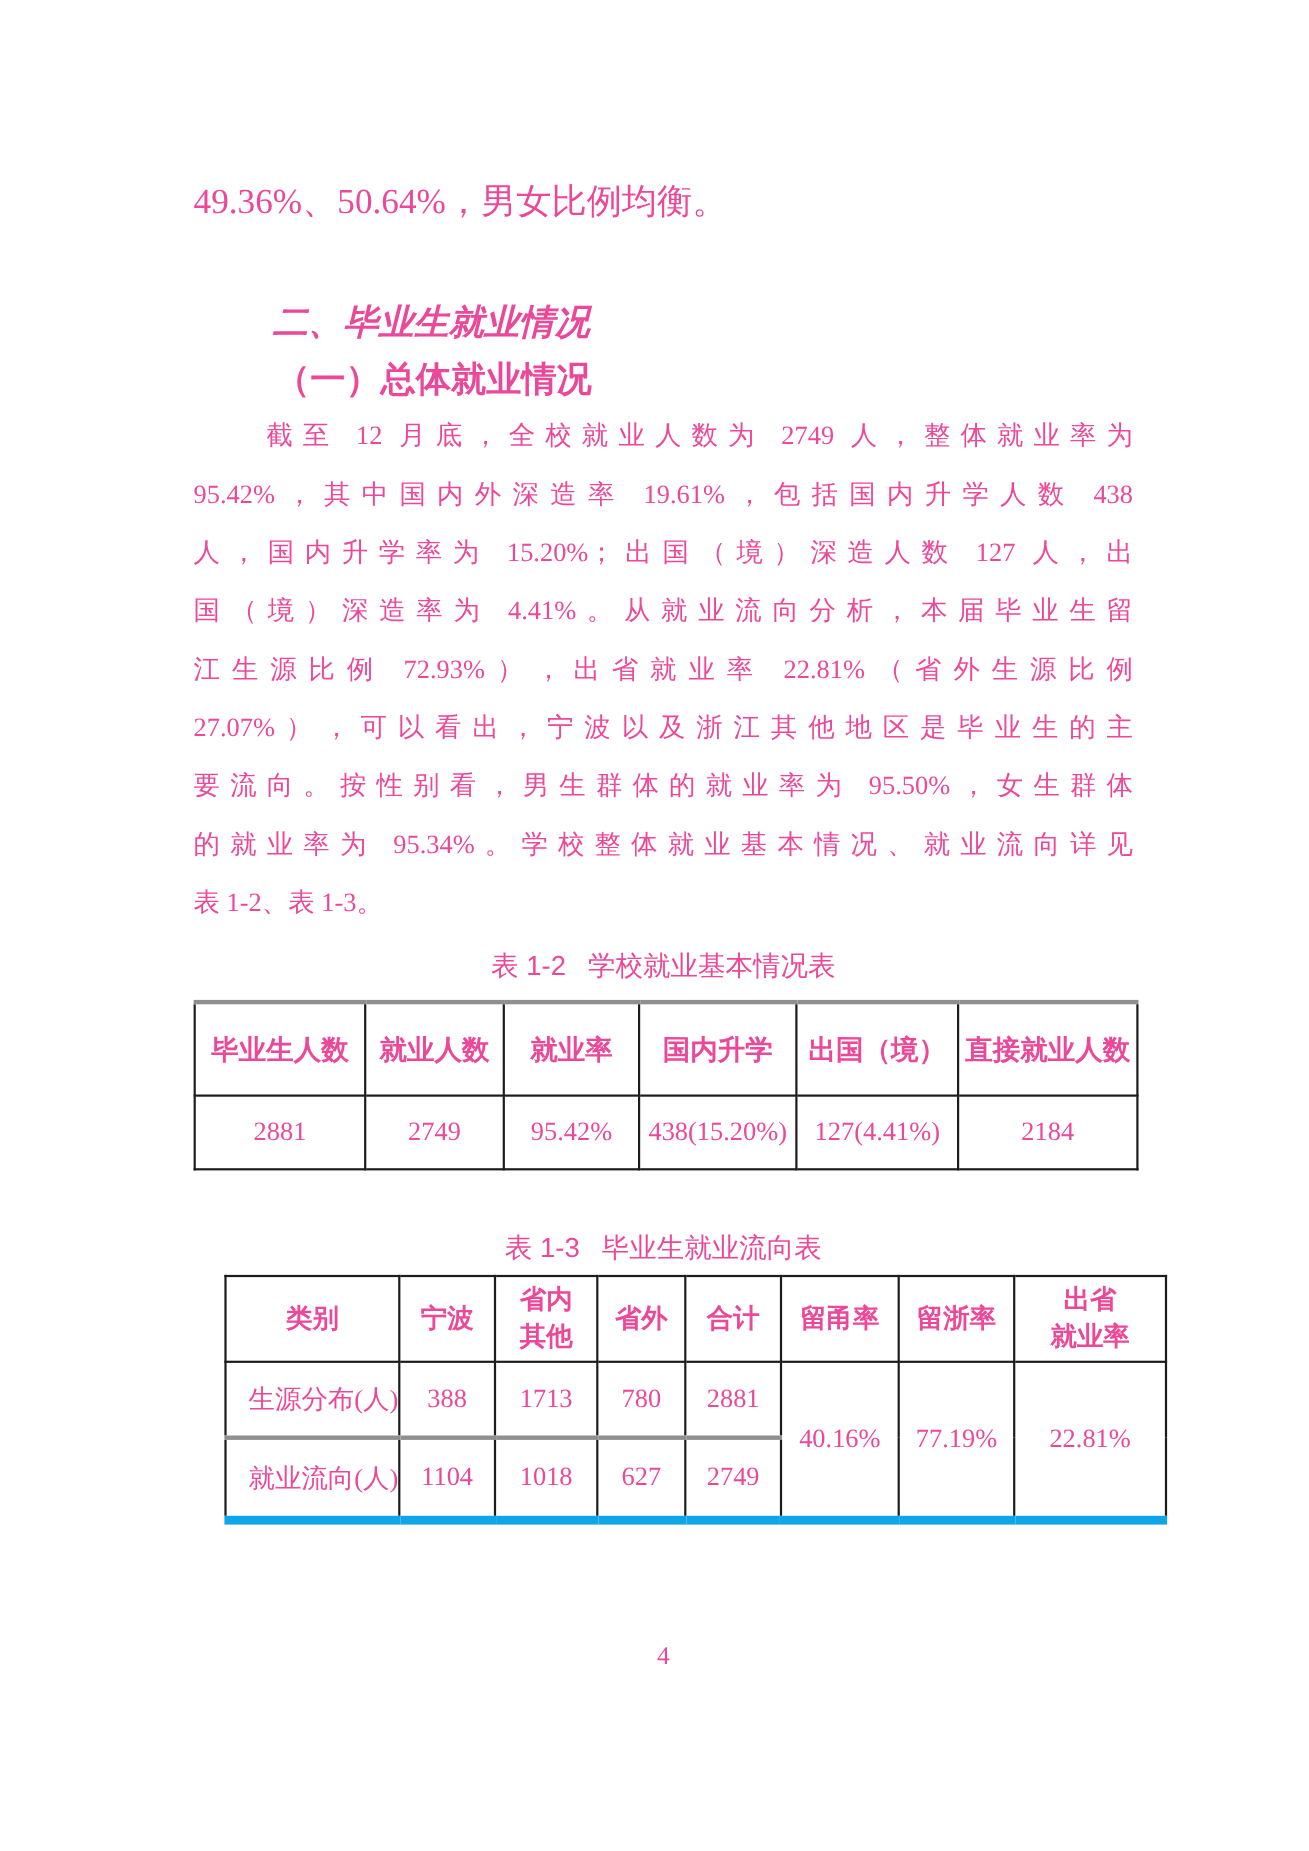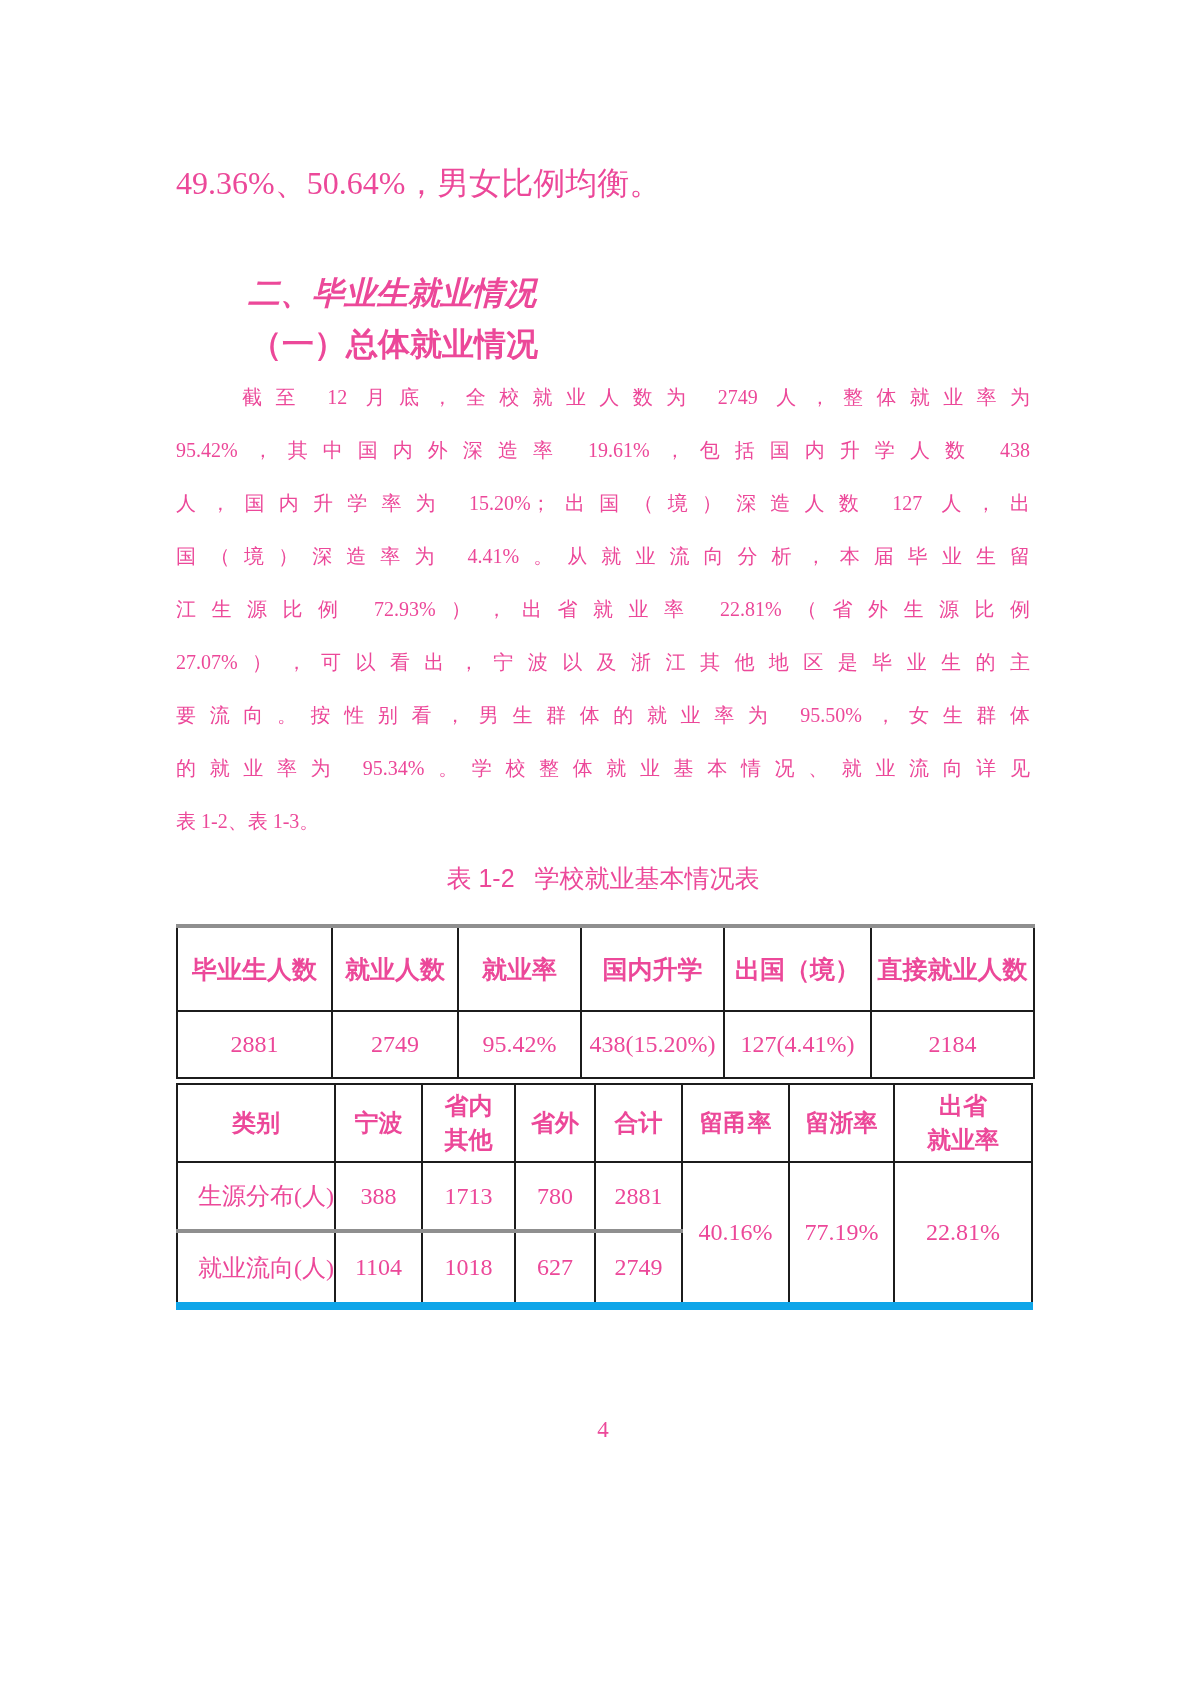--- a/index.html
+++ b/index.html
@@ -14,38 +14,38 @@
     overflow:hidden;
   }
   .intro-line{font-size:32px;line-height:50px;}
   .heading{
     margin-top:60px;font-size:32px;font-weight:bold;line-height:50px;
     text-indent:72px;
     font-family:"Liberation Sans","DejaVu Sans",sans-serif;
     font-style:italic;
   }
   .subheading{font-size:32px;line-height:53px;text-indent:74px;font-weight:bold;}
-  .para p{margin:0;font-size:20px;line-height:53px;text-align:justify;text-align-last:justify;}
+  .para p{margin:0;font-size:24px;line-height:53px;text-align:justify;text-align-last:justify;}
   .para p.first{text-indent:66px;}
   .para p.last{text-align-last:left;}
   .caption{
     margin-top:10px;line-height:40px;font-size:25px;font-weight:normal;text-align:center;
     font-family:"Liberation Sans","DejaVu Sans",sans-serif;
   }
   .caption .caption-title{margin-left:20px;}
   .caption.caption2{margin-top:51px;}
   table{border-collapse:collapse;table-layout:fixed;}
-  .t1{margin-top:26px;width:857px;}
+  .t1{margin-top:11px;width:857px;}
   .t1 th,.t1 td{border:2px solid #1c1c1c;text-align:center;vertical-align:middle;padding:0;}
   .t1 th{
     height:82px;font-size:25px;font-weight:bold;border-top:4px solid #8f8f8f;
     font-family:"Liberation Sans","DejaVu Sans",sans-serif;
   }
   .t1 td{height:65px;font-size:24px;}
-  .t2{margin-top:4px;width:855px;}
+  .t2{margin-top:4px;width:855px;margin-left:28px;}
   .t2 th,.t2 td{border:2px solid #1c1c1c;text-align:center;vertical-align:middle;padding:0;}
   .t2 th{
     height:76px;font-size:24px;line-height:34px;font-weight:bold;
     font-family:"Liberation Sans","DejaVu Sans",sans-serif;
   }
   .t2 td{font-size:24px;}
   .t2 tr.r1 td{height:66px;}
   .t2 tr.r2 td{height:69px;}
   .t2 td.label{text-align:right;padding-left:12px;}
   .t2 tr.r2 td.sep{border-top:4px solid #8f8f8f;}
@@ -101,20 +101,23 @@
       <td>2881</td>
       <td>2749</td>
       <td>95.42%</td>
       <td>438(15.20%)</td>
       <td>127(4.41%)</td>
       <td>2184</td>
     </tr>
   </tbody>
     </table>
 
+  <div class="caption caption2">
+    <span class="caption-tag">表 1-3</span><span class="caption-title">毕业生就业流向表</span>
+  </div>
 
   <table class="t2">
     <colgroup>
       <col style="width:158px">
         <col style="width:87px">
         <col style="width:93px">
         <col style="width:80px">
       <col style="width:87px">
         <col style="width:107px">
         <col style="width:105px">

